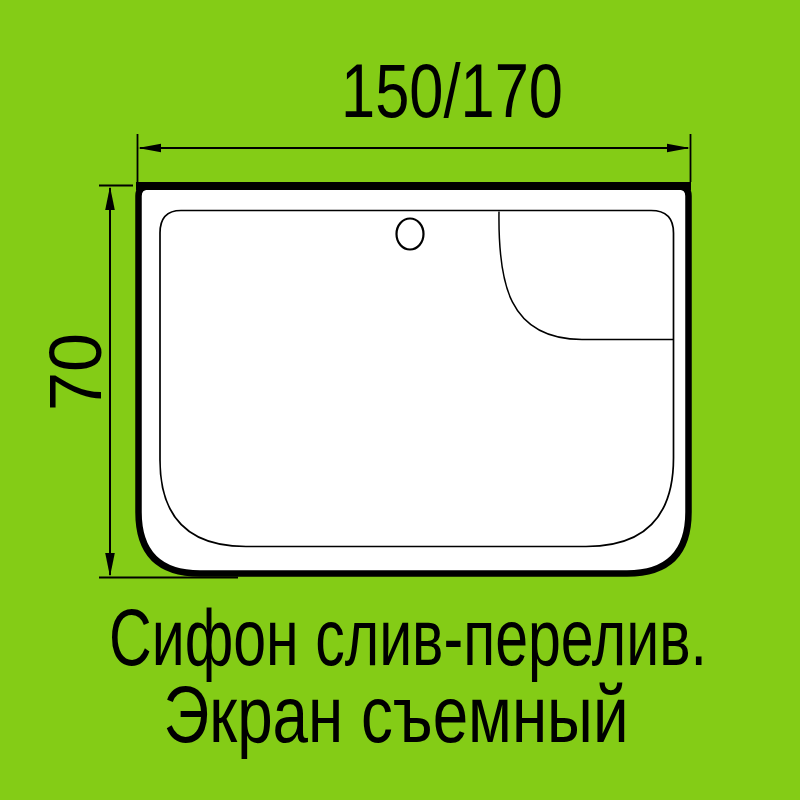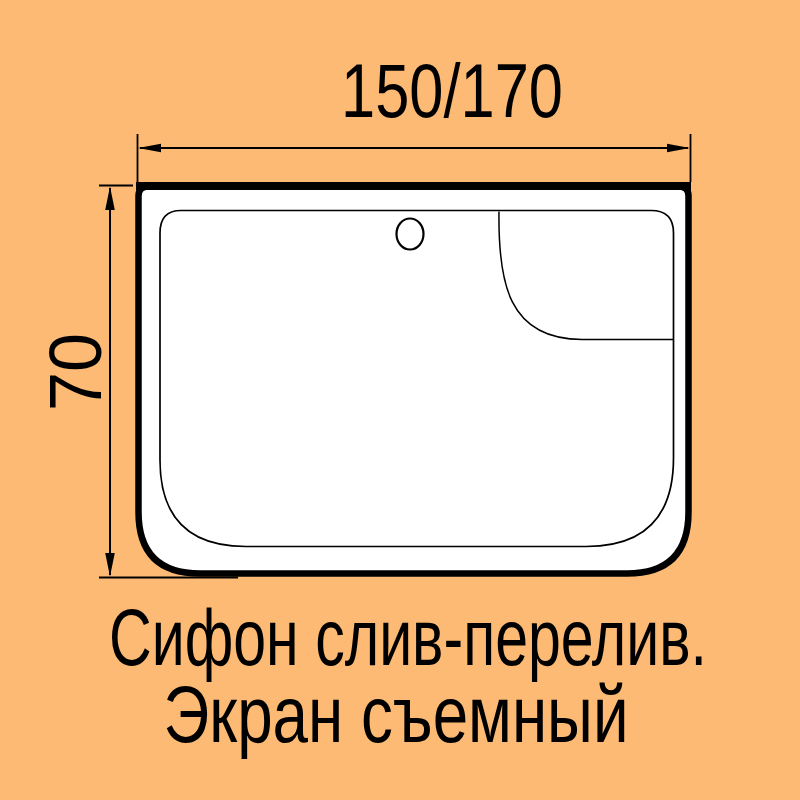--- a/index.html
+++ b/index.html
@@ -7,21 +7,21 @@
     padding: 0;
     width: 800px;
     height: 800px;
     background: #ffffff;
     overflow: hidden;
   }
   .stage {
     position: relative;
     width: 800px;
     height: 800px;
-    background: #fdba74;
+    background: #84cc16;
   }
   svg {
     display: block;
   }
   .dim-text, .caption-text {
     font-family: "Liberation Sans", sans-serif;
     font-weight: normal;
   }
 </style>
 </head>

